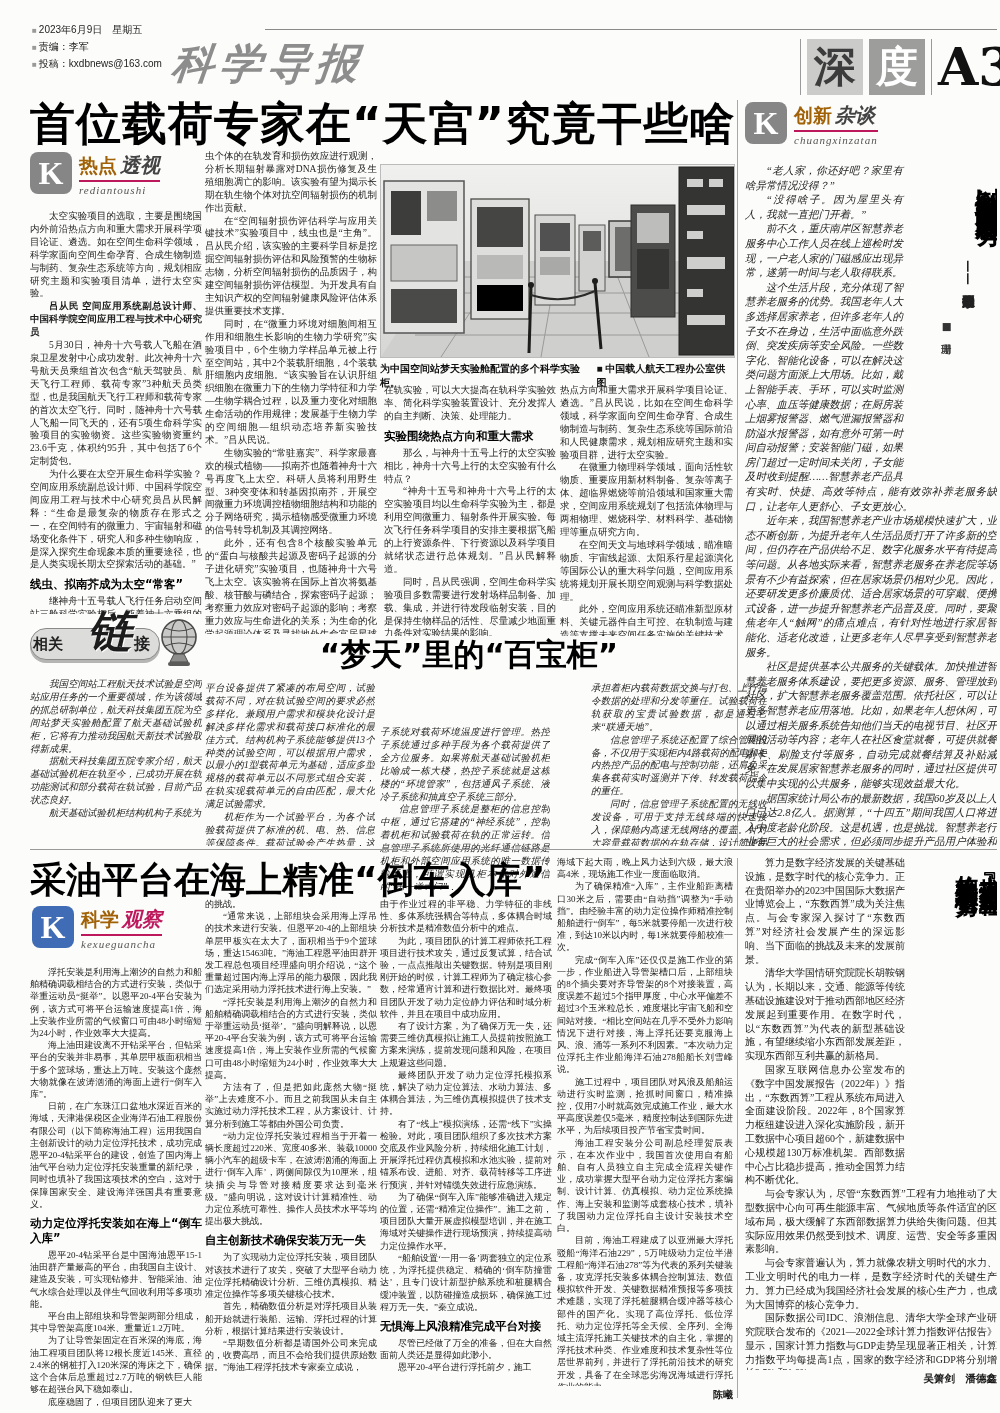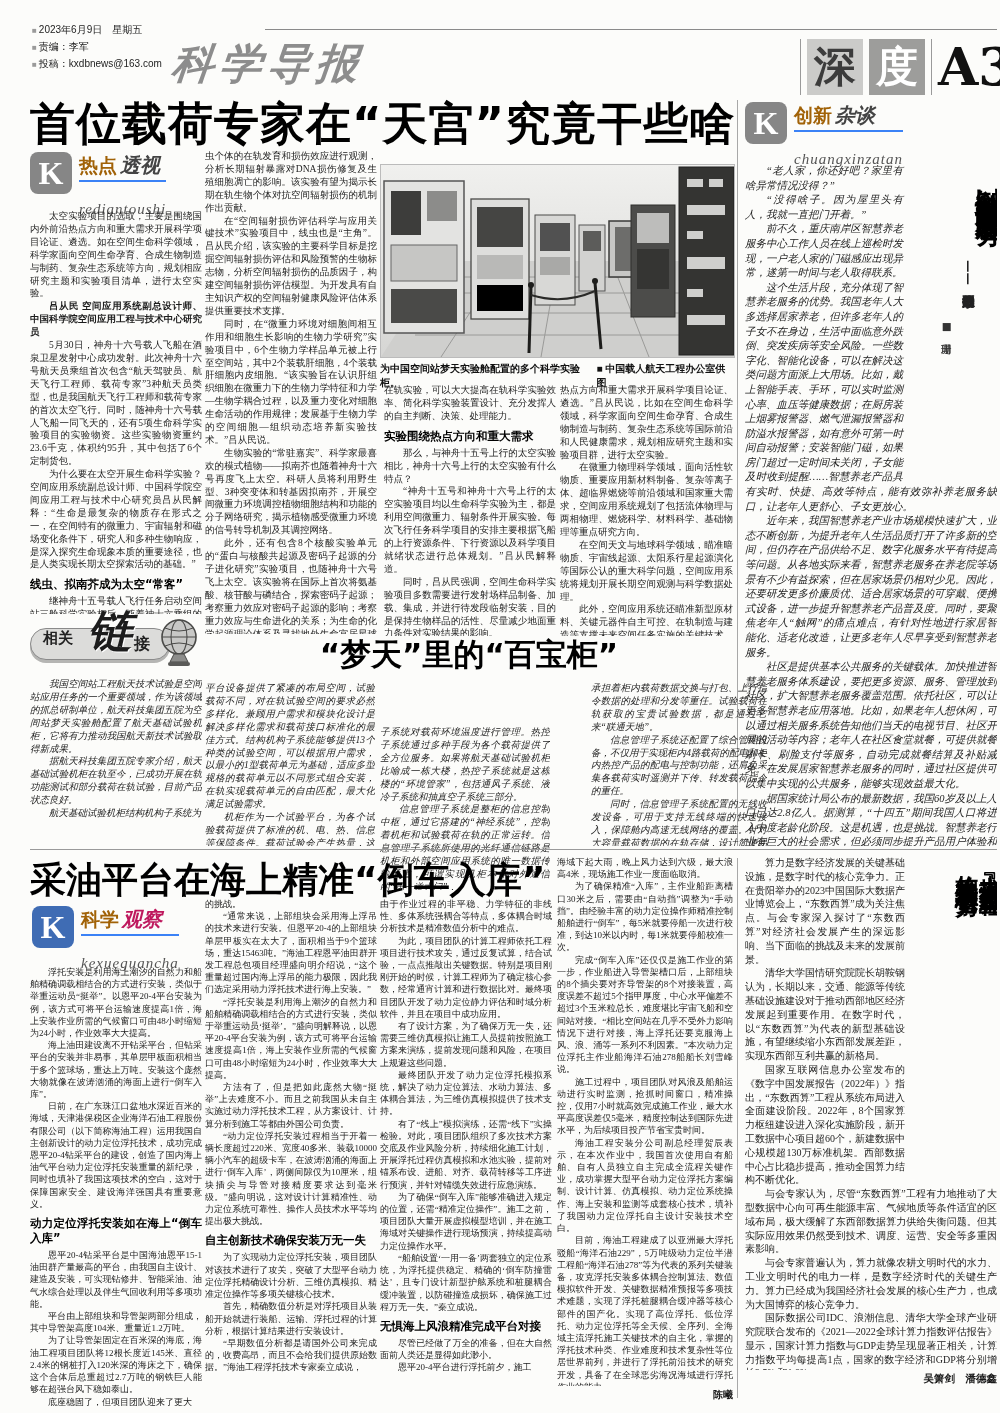--- a/index.html
+++ b/index.html
@@ -32,28 +32,28 @@
   
   .kicker{display:flex;gap:7px;align-items:flex-start;}
   .kbox{width:42px;height:42px;border-radius:8px;background:#868686;color:#fff;
         font-family:"Liberation Serif",serif;font-weight:bold;font-size:32px;
         display:flex;align-items:center;justify-content:center;flex:0 0 auto;}
   .kbox.blue{background:#3f6cb4;}
   .ktrow{display:flex;align-items:baseline;gap:3px;}
   .kt1{font-family:"DejaVu Sans",sans-serif;font-weight:bold;font-size:19px;color:#a16207;}
   .kt2{font-family:"DejaVu Serif",serif;font-style:italic;font-weight:bold;font-size:20px;color:#444;}
   .kt2.blue{color:#be185d;}
-  .kpinyin{font-style:italic;font-size:15px;color:#555;border-top:2px solid #3b82f6;
-           margin-top:1px;padding-top:19px;letter-spacing:1px;}
+  .kpinyin{font-style:italic;font-size:11px;color:#555;border-top:2px solid #be185d;
+           margin-top:1px;padding-top:2px;letter-spacing:1px;}
 
   
   .relbadge{position:relative;width:172px;height:56px;}
   .relpill{position:absolute;left:0;top:12px;width:126px;height:30px;border-radius:16px;
            background:#dcdcda;border:1.5px solid #8a8a8a;box-shadow:0 3px 0 #b5b5b3;
-           display:flex;padding-left:12px;gap:4px;}
+           display:flex;align-items:center;padding-left:2px;gap:4px;}
   .rel1{font-family:"DejaVu Sans",sans-serif;font-weight:bold;font-size:15px;color:#222;}
   .rel2{position:absolute;left:58px;top:-14px;font-family:"DejaVu Serif",serif;font-style:italic;
         font-weight:bold;font-size:44px;color:#1c1c1c;text-shadow:1px 1px 0 #fff;}
   .rel3{position:absolute;left:104px;top:18px;font-family:"DejaVu Sans",sans-serif;
         font-weight:bold;font-size:16px;color:#222;}
 
   
   .body-col{font-size:9.5px;line-height:12.9px;text-align:justify;overflow:hidden;color:#1c1c1c;}
   .body-col p{margin:0;}
   p.para{text-indent:2em;}

